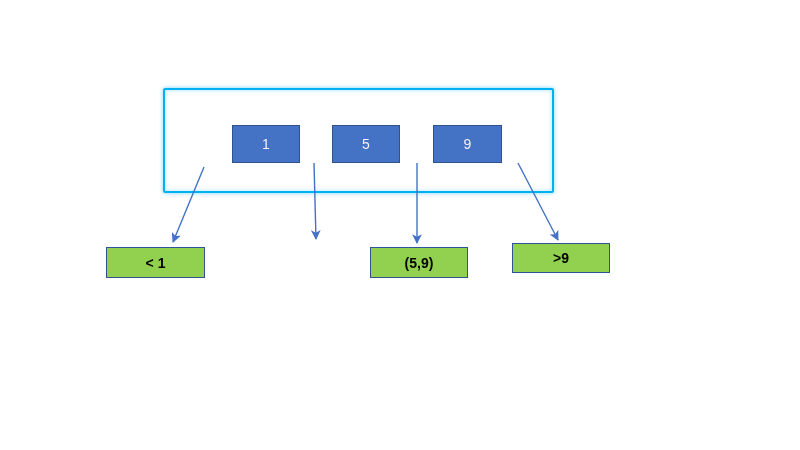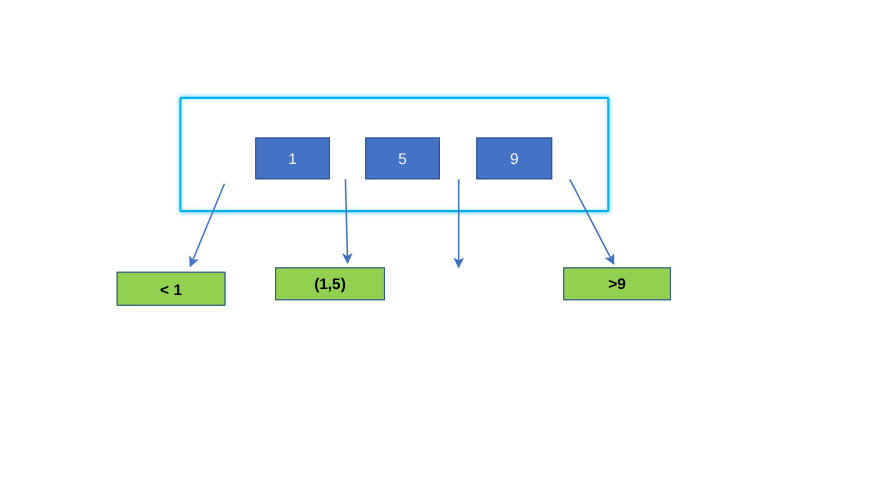--- a/index.html
+++ b/index.html
@@ -97,20 +97,20 @@
     </defs>
     <line x1="204" y1="167" x2="173" y2="242" marker-end="url(#arrowhead)"></line>
     <line x1="314" y1="163" x2="316" y2="239" marker-end="url(#arrowhead)"></line>
     <line x1="417" y1="163" x2="417" y2="243" marker-end="url(#arrowhead)"></line>
     <line x1="518" y1="163" x2="558" y2="240" marker-end="url(#arrowhead)"></line>
   </svg>
 
   <div class="range-box r1">
     <span>&lt; 1</span>
   </div>
-  <div class="range-box r2">
-    <span>(1,5)</span>
+  <div class="range-box r3">
+    <span>(5,9)</span>
   </div>
   <div class="range-box r4">
     <span>&gt;9</span>
   </div>
 
 </div>
 
 </body></html>

